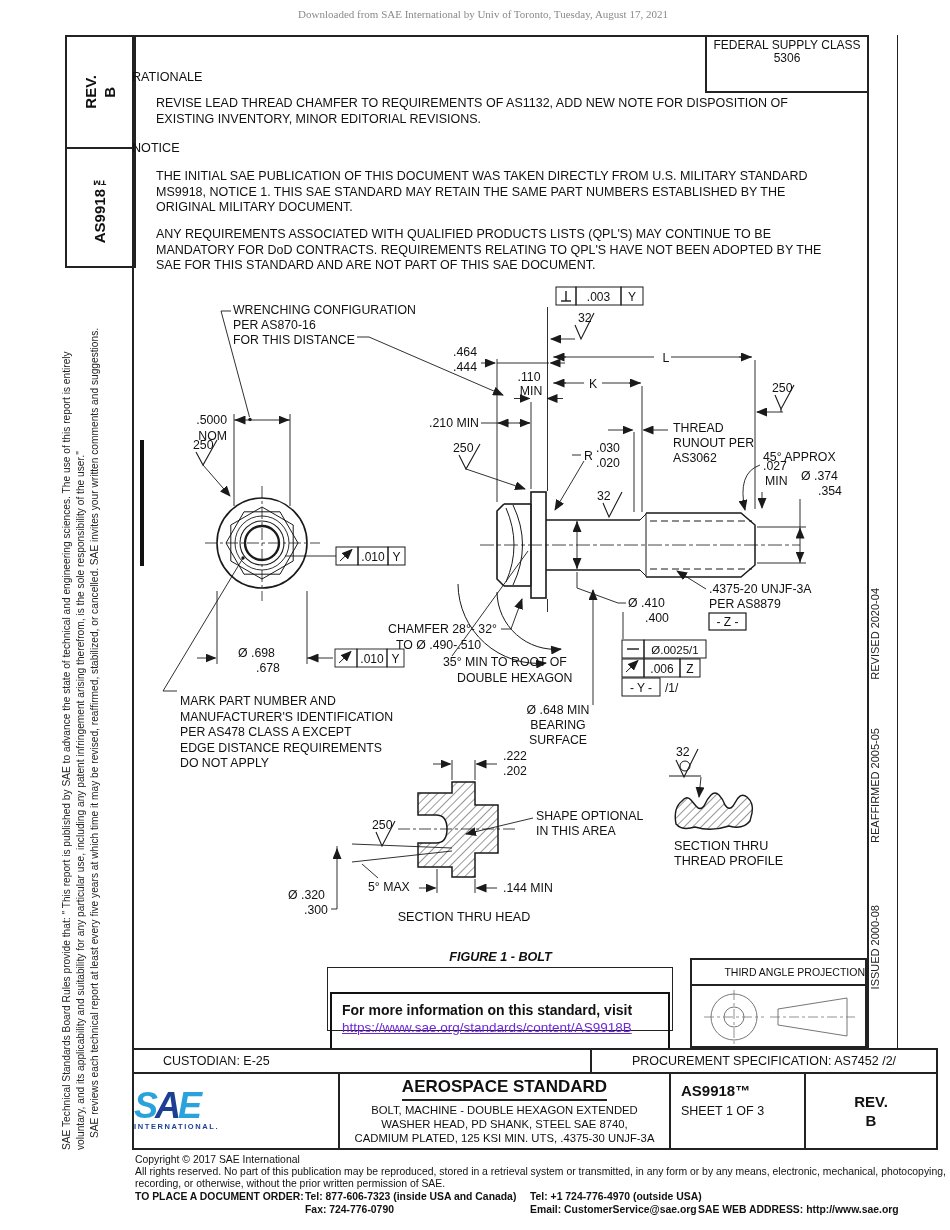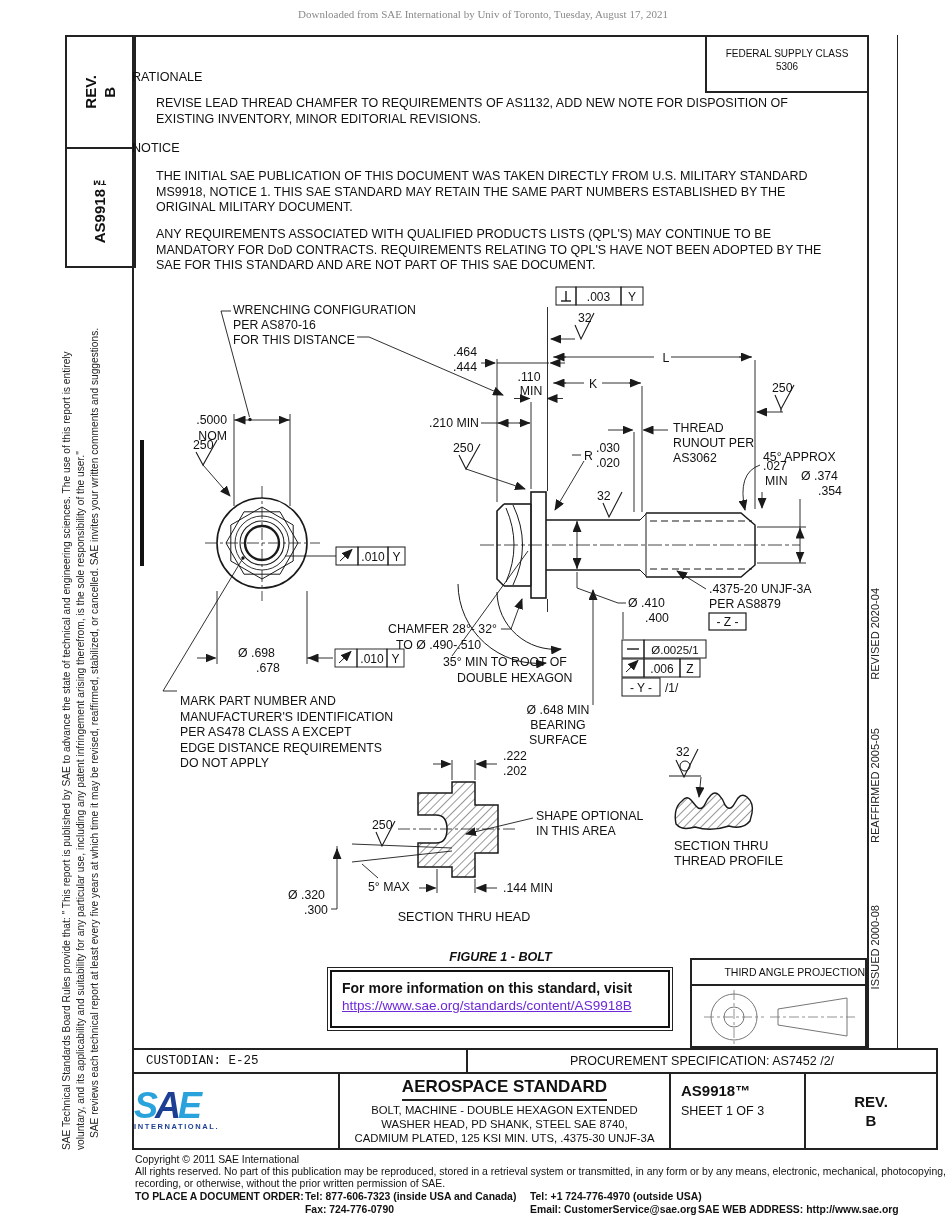--- a/index.html
+++ b/index.html
@@ -6,40 +6,40 @@
   .page{position:relative;width:950px;height:1230px;background:#fff;overflow:hidden;
         font-family:"Liberation Sans",sans-serif;color:#111;}
   .abs{position:absolute;}
   .vflow{writing-mode:vertical-rl;transform:rotate(180deg);}
   .watermark{left:0;top:8px;width:950px;text-align:center;
              font-family:"Liberation Serif",serif;font-size:11px;color:#8a8a8a;padding-left:8px;}
   .tabbox{left:65px;border:2px solid #222;display:flex;align-items:center;justify-content:center;}
   .tabbox .vflow{font-weight:bold;font-size:15px;text-align:center;line-height:1.25;}
   .mainframe{left:132px;top:35px;width:737px;height:1015px;border:2px solid #222;box-sizing:border-box;}
   .fscbox{left:705px;top:35px;width:164px;height:58px;border:2px solid #222;box-sizing:border-box;
-          text-align:center;font-size:10px;line-height:13px;padding-top:10px;}
+          text-align:center;font-size:12px;line-height:13px;padding-top:2px;}
   .ctrtitle{left:132px;width:737px;text-align:left;font-size:12.6px;}
   .bodytext{left:156px;font-size:12.5px;line-height:15.6px;white-space:nowrap;}
   .leftdisc{left:60px;top:268px;height:882px;width:62px;font-size:10.2px;color:#222;}
   .leftdisc .vflow{height:882px;}
   .leftdisc div{white-space:nowrap;line-height:14px;}
   .d2gap{margin-top:12px;}
   .rmarg{left:869px;width:28px;font-size:11px;color:#222;}
   .rmarg .vflow{white-space:nowrap;}
   .rline{left:897px;top:35px;height:1013px;border-left:1.5px solid #222;}
   .figcap{left:132px;width:737px;top:950px;text-align:center;font-weight:bold;font-style:italic;font-size:12.6px;}
   .infobox{left:327px;top:967px;width:346px;height:64px;border:1px solid #222;padding:2px;box-sizing:border-box;}
-  .infoinner{border:2.5px solid #111;width:100%;height:100%;box-sizing:border-box;padding:8px 0 0 10px;}
+  .infoinner{border:2.5px solid #111;width:100%;height:100%;box-sizing:border-box;padding:8px 0 0 10px;margin-top:22px;}
   .infoline{font-weight:bold;font-size:14px;}
   .infolink{font-size:13.5px;color:#6d28d9;text-decoration:underline;display:inline-block;margin-top:2px;}
   .projbox{left:690px;top:958px;width:177px;height:90px;border:2px solid #222;box-sizing:border-box;}
   .projtitle{border-bottom:2px solid #222;height:24px;line-height:24px;text-align:right;font-size:10.5px;}
   .custrow{left:132px;top:1048px;width:806px;height:26px;display:flex;box-sizing:border-box;}
   .custrow>div{border:2px solid #222;box-sizing:border-box;font-size:12.5px;display:flex;align-items:center;}
-  .cust1{width:336px;padding-left:12px;font-family:Liberation Mono, monospace;}
+  .cust1{width:460px;padding-left:29px;}
   .cust2{flex:1;justify-content:center;border-left:none!important;}
   .tblock{left:132px;top:1072px;width:806px;height:78px;display:flex;box-sizing:border-box;
           border:2px solid #222;}
   .tcell{border-right:2px solid #222;box-sizing:border-box;}
   .logocell{width:206px;display:flex;flex-direction:column;align-items:flex-start;justify-content:center;}
   .saeword{font-size:36px;font-weight:800;font-style:italic;letter-spacing:-3px;line-height:30px;}
   .saelight{color:#2aa3dc;} .saedark{color:#1c3f94;}
   .saesub{font-size:7.5px;font-weight:bold;color:#1c3f94;letter-spacing:1.6px;margin-top:1px;}
   .midcell{width:331px;display:flex;flex-direction:column;align-items:center;}
   .midtop{border-bottom:2px solid #222;text-align:center;font-weight:bold;font-size:17px;line-height:25px;height:25px;}
@@ -477,21 +477,21 @@
       <div class="dn">AS9918™</div>
       <div class="sh">SHEET 1 OF 3</div>
     </div>
     <div class="tcell revcell">
       <div>REV.</div>
       <div>B</div>
     </div>
   </div>
 
   <div class="abs footer">
-    <span style="left:3px;top:0;">Copyright © 2011 SAE International</span>
+    <span style="left:3px;top:0;">Copyright © 2017 SAE International</span>
     <span style="left:3px;top:12px;">All rights reserved. No part of this publication may be reproduced, stored in a retrieval system or transmitted, in any form or by any means, electronic, mechanical, photocopying,</span>
     <span style="left:3px;top:24px;">recording, or otherwise, without the prior written permission of SAE.</span>
     <span class="fb" style="left:3px;top:37px;">TO PLACE A DOCUMENT ORDER:</span>
     <span class="fb" style="left:173px;top:37px;">Tel: 877-606-7323 (inside USA and Canada)</span>
     <span class="fb" style="left:398px;top:37px;">Tel: +1 724-776-4970 (outside USA)</span>
     <span class="fb" style="left:173px;top:50px;">Fax: 724-776-0790</span>
     <span class="fb" style="left:398px;top:50px;">Email: CustomerService@sae.org</span>
     <span class="fb" style="left:566px;top:50px;">SAE WEB ADDRESS: http://www.sae.org</span>
   </div>
 

